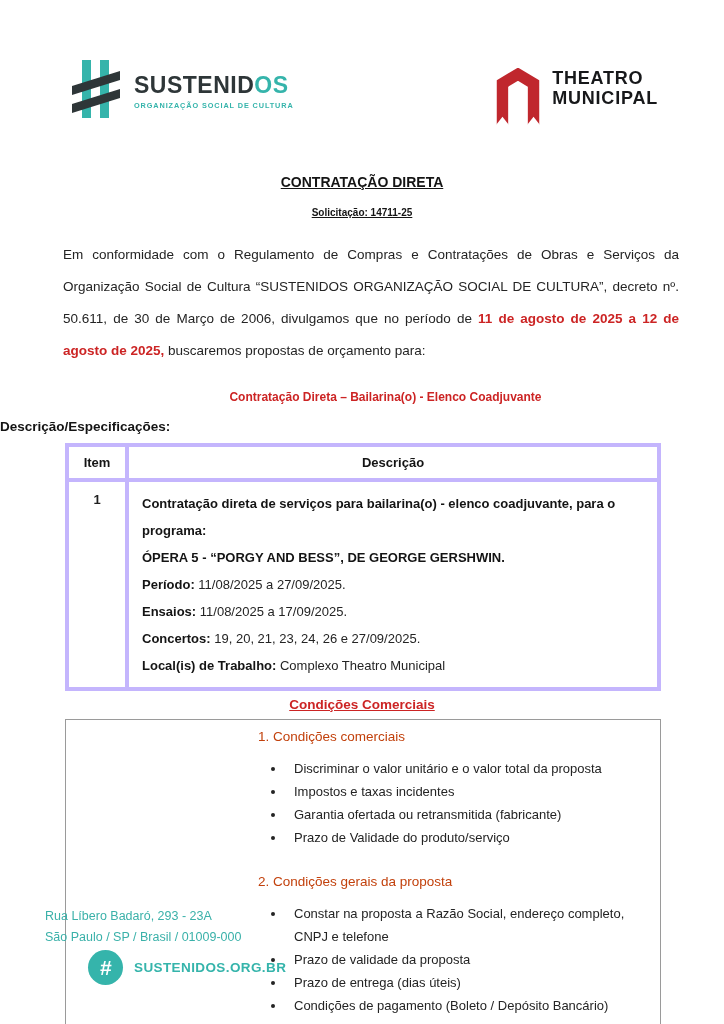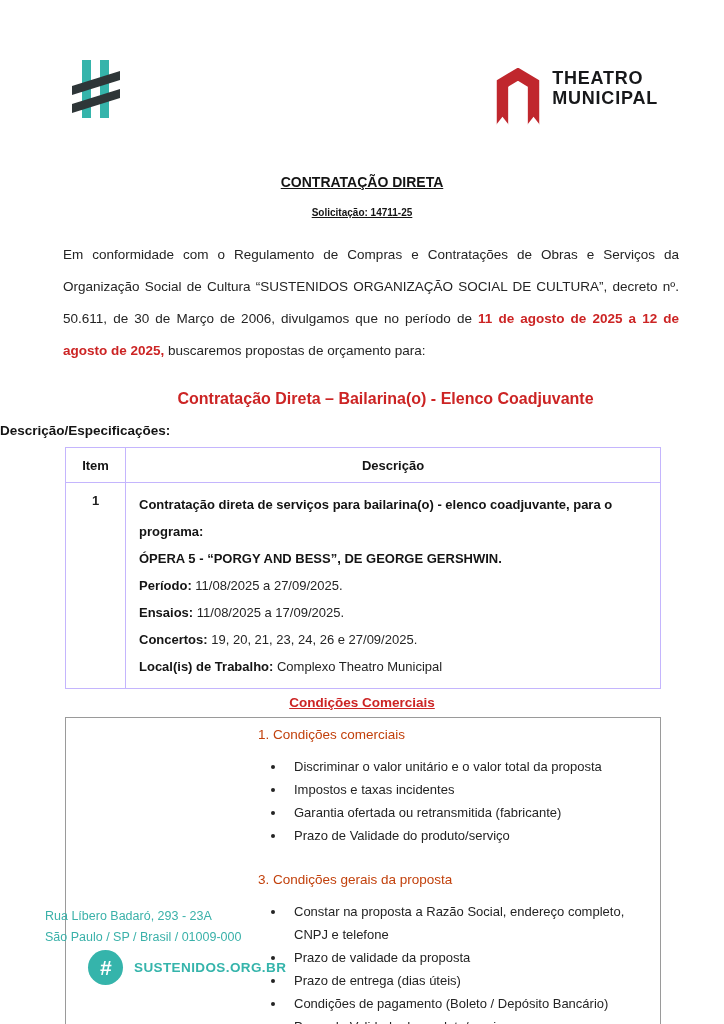--- a/index.html
+++ b/index.html
@@ -25,26 +25,26 @@
 
   
   .doc-title { margin-top:44px; text-align:center; font-size:14px; font-weight:bold; text-decoration:underline; color:#141414; }
   .doc-subtitle { margin-top:17px; text-align:center; font-size:10px; font-weight:bold; text-decoration:underline; color:#141414; }
 
   
   .intro { margin:21px 45px 0 63px; font-size:13.5px; line-height:32px; text-align:justify; color:#242424; }
   .intro .hl { color:#cc2424; font-weight:bold; }
 
   
-  .subject { margin-top:23px; text-align:center; font-size:16px; font-weight:bold; color:#cc2424;padding-left:47px; }
+  .subject { margin-top:23px; text-align:center; font-size:12px; font-weight:bold; color:#cc2424;padding-left:47px; }
   .spec-heading { margin-top:15px; text-align:left; font-size:13.5px; font-weight:bold; color:#141414; }
 
   
   table.spec { border-collapse:collapse; margin:9px 0 0 65px; width:596px; table-layout:fixed; }
-  table.spec th, table.spec td { border:1px solid #c4b5fd; }
+  table.spec th, table.spec td { border:4px solid #c4b5fd; }
   table.spec th { font-size:13px; font-weight:bold; height:35px; text-align:center; color:#141414; }
   th.col-item { width:60px; }
   td.cell-item { text-align:center; vertical-align:top; font-size:13px; font-weight:bold; padding-top:10px; }
   td.cell-desc { padding:8px 12px 8px 13px; }
   .desc-line { font-size:13px; line-height:27px; color:#242424; }
   .desc-line b { color:#141414; }
 
   
   .cond-heading { margin-top:6px; text-align:center; font-size:13.5px; font-weight:bold; color:#cc2424; text-decoration:underline; }
   .cond-box { margin:7px 0 0 65px; width:596px; min-height:292px; border:1px solid #9a9a9a; padding:9px 14px 12px 192px; }
@@ -66,20 +66,24 @@
 
   <div class="header">
     <div class="logo-sus">
       <span>
         <svg width="54" height="64" viewBox="0 0 54 64">
           <rect x="12" y="2" width="9" height="58" fill="#35b4ab"></rect>
           <rect x="30" y="2" width="9" height="58" fill="#35b4ab"></rect>
           <polygon points="2,28 50,13 50,22 2,37" fill="#2e3638"></polygon>
           <polygon points="2,46 50,31 50,40 2,55" fill="#2e3638"></polygon>
         </svg>
+      </span>
+      <span class="logo-sus-text">
+        <span class="name"><span>SUSTENID</span><span class="accent">OS</span></span>
+        <div class="tagline">ORGANIZAÇÃO SOCIAL DE CULTURA</div>
       </span>
     </div>
 
     <div class="logo-theatro">
       <span>
         <svg width="48" height="58" viewBox="0 0 46 56">
           <path d="M8 56 L8 15 L23 6 L38 15 L38 56" fill="none" stroke="#c0272d" stroke-width="11"></path>
           <polygon points="1,56 15,56 8,47" fill="#ffffff"></polygon>
           <polygon points="31,56 45,56 38,47" fill="#ffffff"></polygon>
         </svg>
@@ -125,21 +129,21 @@
 
   <div class="cond-box">
     <div class="cond-section-title">1. Condições comerciais</div>
     <ul>
       <li>Discriminar o valor unitário e o valor total da proposta</li>
       <li>Impostos e taxas incidentes</li>
       <li>Garantia ofertada ou retransmitida (fabricante)</li>
       <li>Prazo de Validade do produto/serviço</li>
     </ul>
 
-    <div class="cond-section-title sect-2">3. Condições gerais da proposta</div>
+    <div class="cond-section-title sect-2">2. Condições gerais da proposta</div>
     <ul>
       <li>Constar na proposta a Razão Social, endereço completo, CNPJ e telefone</li>
       <li>Prazo de validade da proposta</li>
       <li>Prazo de entrega (dias úteis)</li>
       <li>Condições de pagamento (Boleto / Depósito Bancário)</li>
       <li>Prazo de Validade do produto/serviço</li>
     </ul>
 
   </div>
 

